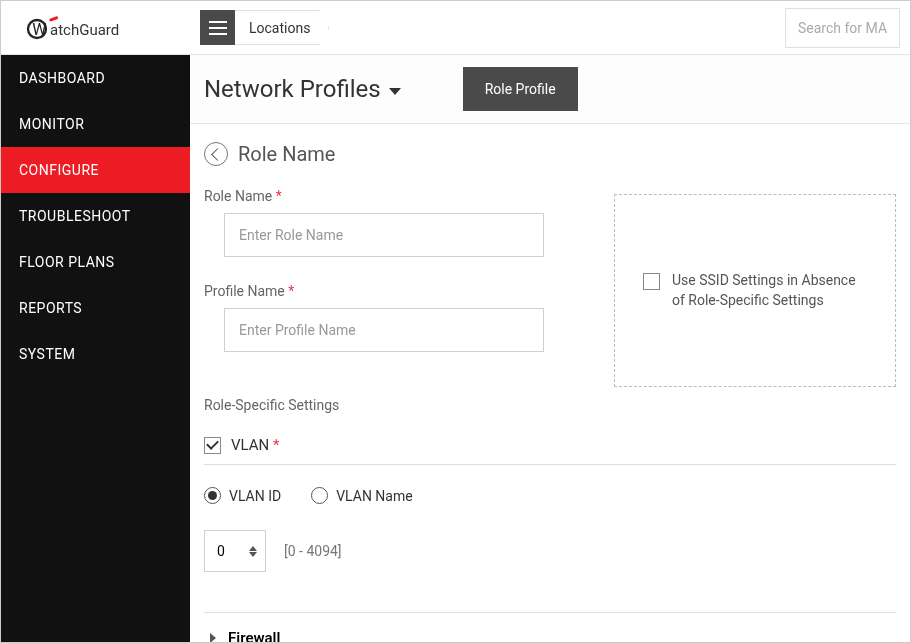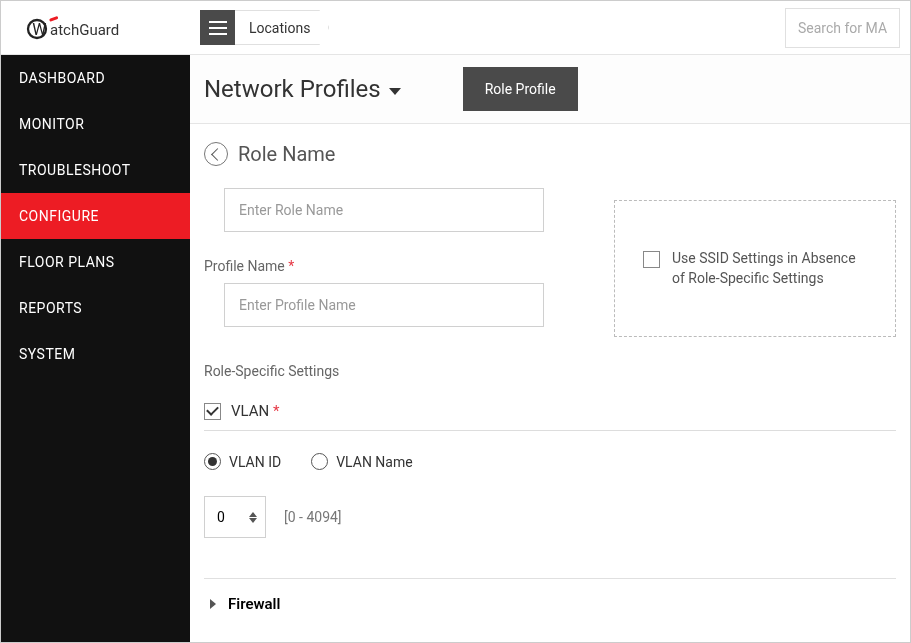--- a/index.html
+++ b/index.html
@@ -37,21 +37,21 @@
   .section-title { font-size: 20px; font-weight: 400; color: #555; }
 
   .form-area { display: flex; gap: 70px; align-items: flex-start; }
   .form-left { flex-shrink: 0; }
   .field { margin-bottom: 26px; }
   .field-label { font-size: 14px; color: #666; margin-bottom: 9px; display: block; }
   .required { color: #e63946; }
   .text-input { width: 320px; height: 44px; border: 1px solid #d0d0d0; padding: 0 14px; font-size: 14px; color: #333; margin-left: 20px; }
   .text-input::placeholder { color: #999; }
 
-  .dashed-box { border: 1px dashed #bbb; padding: 48px 28px; margin-top: 12px; width: 310px; }
+  .dashed-box { border: 1px dashed #bbb; padding: 76px 28px; margin-top: 6px; width: 310px; }
   .checkbox-row { display: flex; align-items: flex-start; gap: 12px; }
   .checkbox { width: 17px; height: 17px; border: 1px solid #888; flex-shrink: 0; margin-top: 2px; cursor: pointer; background: #fff; }
   .checkbox.checked::after { content: ""; display: block; width: 9px; height: 5px; border-left: 2px solid #333; border-bottom: 2px solid #333; transform: rotate(-45deg); margin: 2px 0 0 2px; }
   .checkbox-label { font-size: 14px; color: #555; line-height: 1.4; }
 
   .subheading { font-size: 14px; color: #666; margin-top: 10px; margin-bottom: 22px; }
 
   .vlan-header { display: flex; align-items: center; gap: 10px; padding-bottom: 10px; border-bottom: 1px solid #ddd; margin-bottom: 22px; }
   .vlan-label { font-size: 15px; color: #333; }
 
@@ -84,22 +84,22 @@
           <circle cx="11" cy="14" r="9" fill="none" stroke="#222" stroke-width="2.3"></circle>
           <rect x="23" y="4" width="9" height="3" rx="1.5" fill="#ed1c24" transform="rotate(-20 23 4)"></rect>
           <text x="24" y="20" font-size="15" fill="#333" font-family="Arial" letter-spacing="0">atchGuard</text>
           <text x="6.2" y="20" font-size="16" fill="#222" font-family="Arial" font-weight="400">W</text>
         </svg>
       </div>
     </div>
     <nav class="nav">
       <div class="nav-item">DASHBOARD</div>
       <div class="nav-item">MONITOR</div>
+      <div class="nav-item active">CONFIGURE</div>
       <div class="nav-item">TROUBLESHOOT</div>
-      <div class="nav-item active">CONFIGURE</div>
       <div class="nav-item">FLOOR PLANS</div>
       <div class="nav-item">REPORTS</div>
       <div class="nav-item">SYSTEM</div>
     </nav>
   </aside>
 
   <main class="main">
     <div class="topbar">
       <div class="hamburger-wrap">
         <div class="hamburger">
@@ -126,20 +126,23 @@
       <div class="section-header">
         <div class="back-circle">
           <div class="arrow-left"></div>
         </div>
         <h2 class="section-title">Role Name</h2>
       </div>
 
       <div class="form-area">
         <div class="form-left">
           <div class="field">
+            <label class="field-label">
+              <span>Role Name</span> <span class="required">*</span>
+            </label>
             <input class="text-input" type="text" placeholder="Enter Role Name" style="">
           </div>
           <div class="field">
             <label class="field-label">
               <span>Profile Name</span> <span class="required">*</span>
             </label>
             <input class="text-input" type="text" placeholder="Enter Profile Name" style="">
           </div>
         </div>
 

